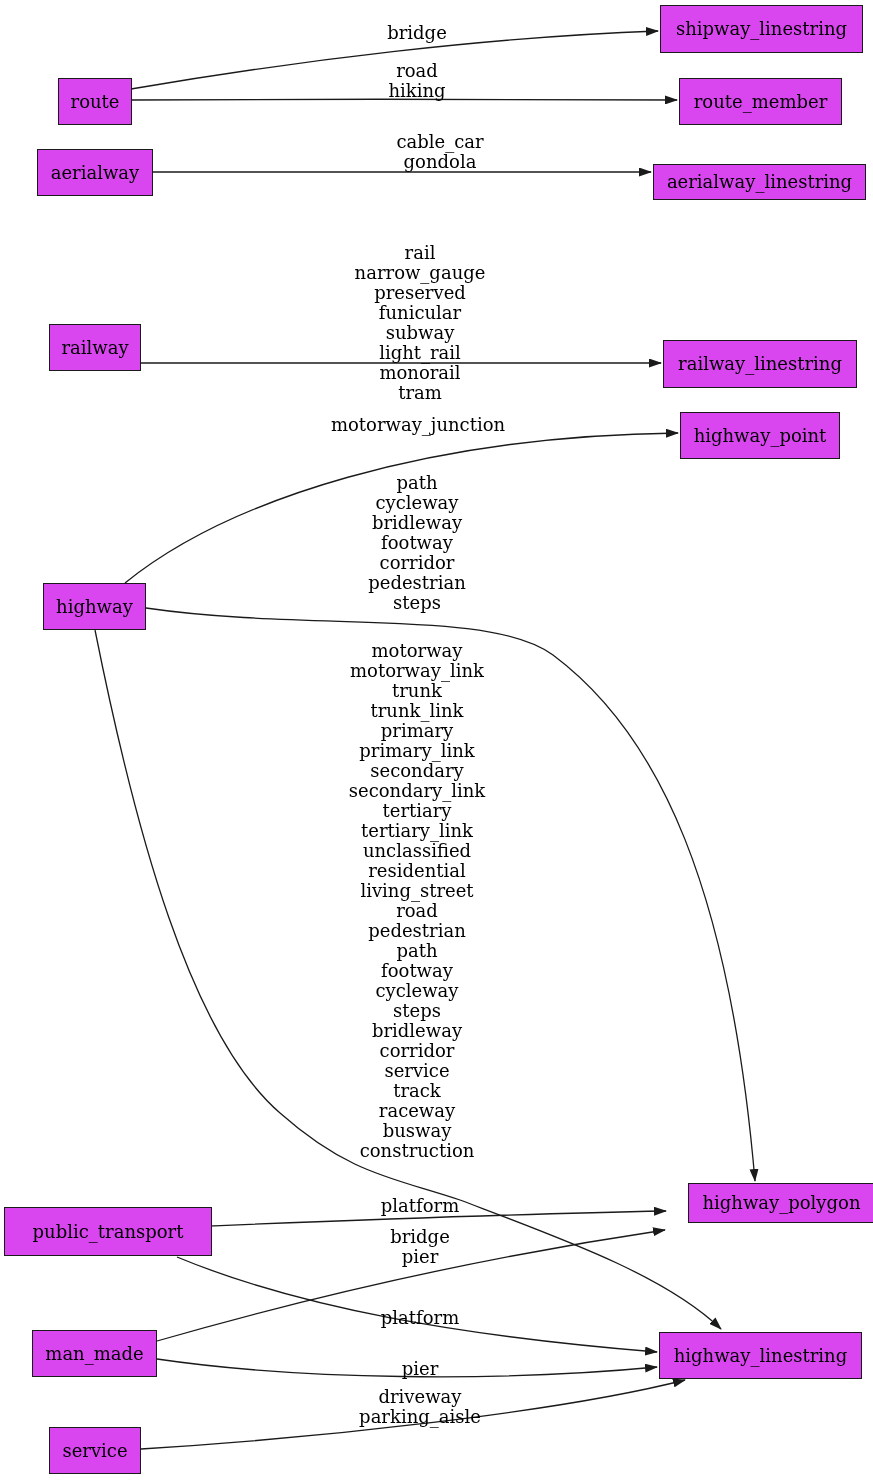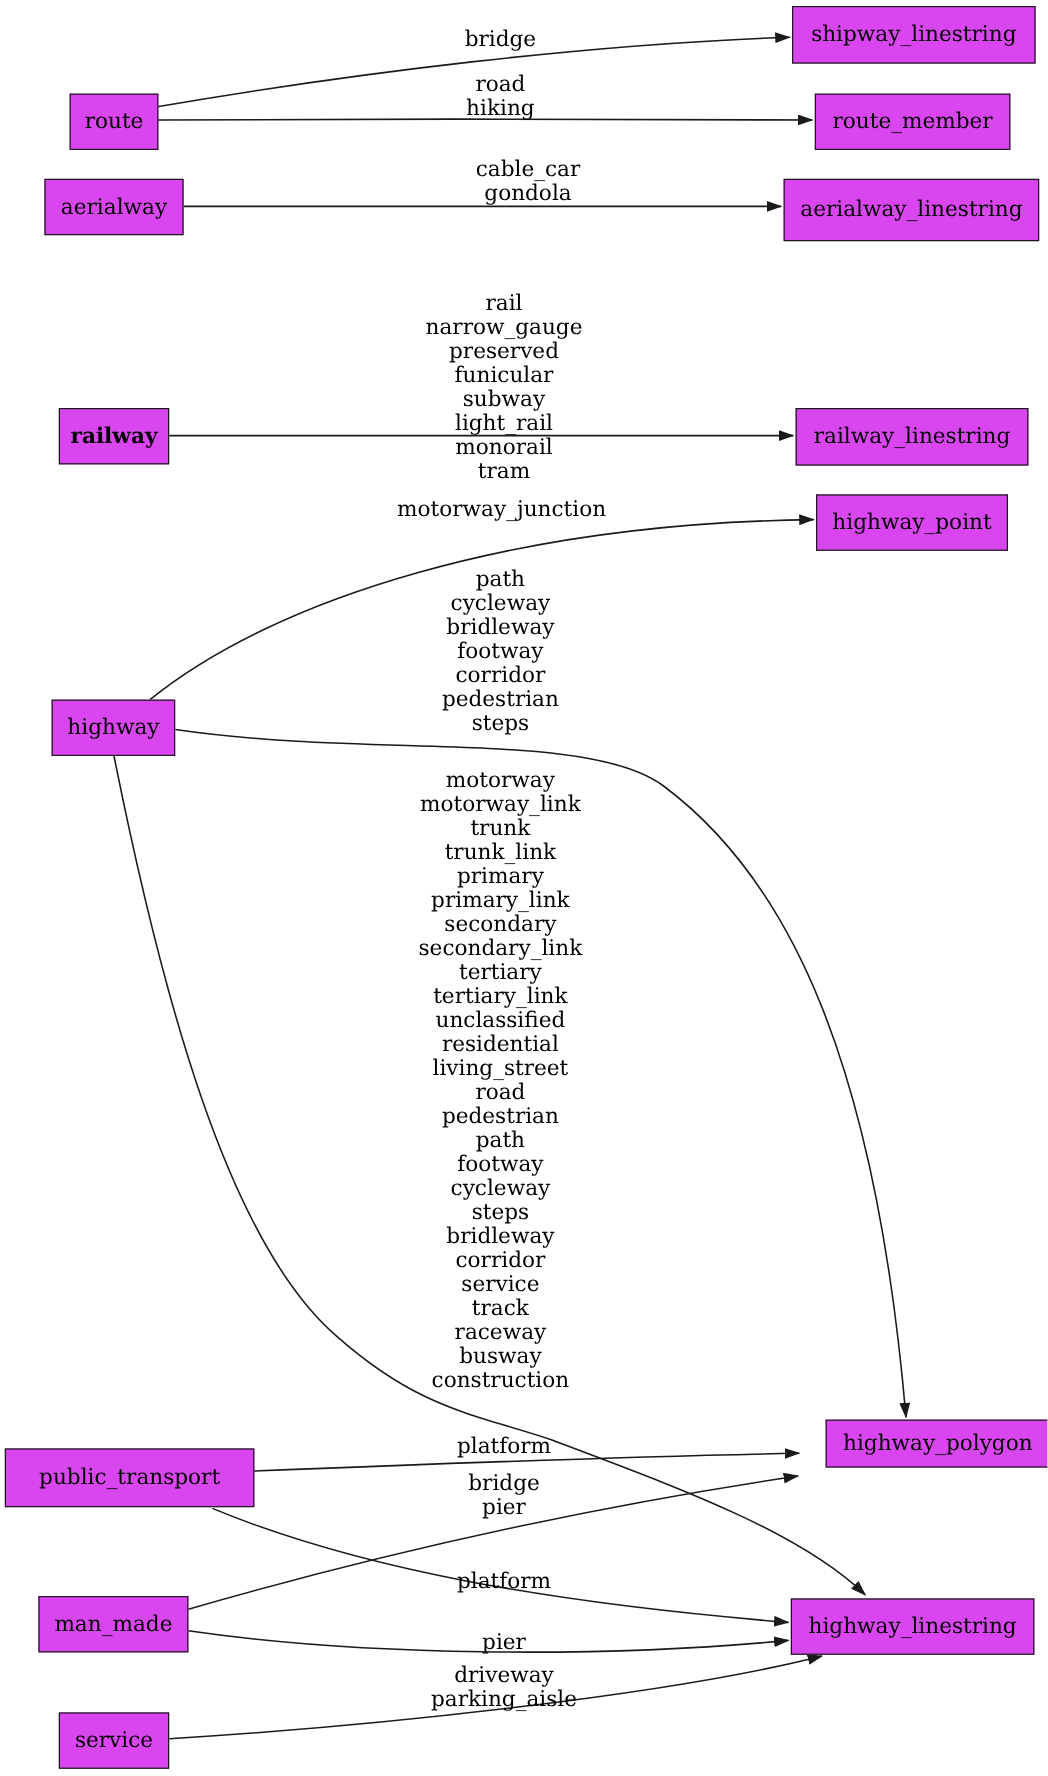--- a/index.html
+++ b/index.html
@@ -63,29 +63,29 @@
     <path class="edge-path" d="M95,630 C135,830 190,1035 280,1113 C350,1175 395,1178 460,1200 C560,1238 665,1275 721,1329" marker-end="url(#arrow)"></path>
     <path class="edge-path" d="M184,1227 C330,1221 510,1214 666,1211" marker-end="url(#arrow)"></path>
     <path class="edge-path" d="M177,1257 C300,1308 460,1336 657,1352" marker-end="url(#arrow)"></path>
     <path class="edge-path" d="M157,1341 C320,1294 490,1256 665,1230" marker-end="url(#arrow)"></path>
     <path class="edge-path" d="M157,1359 C300,1380 500,1382 657,1367" marker-end="url(#arrow)"></path>
     <path class="edge-path" d="M141,1449 C320,1438 560,1412 685,1380" marker-end="url(#arrow)"></path>
   </svg>
 
   <div class="node" style="left:58px;  top:78px;   width:74px;  height:47px;">route</div>
   <div class="node" style="left:37px;  top:149px;  width:116px; height:47px;">aerialway</div>
-  <div class="node" style="left:49px;  top:340px;  width:92px;  height:47px;font-weight:bold;">railway</div>
+  <div class="node" style="left:49px;  top:324px;  width:92px;  height:47px;">railway</div>
   <div class="node" style="left:43px;  top:583px;  width:103px; height:47px;">highway</div>
   <div class="node" style="left:4px;   top:1207px; width:208px; height:49px;">public_transport</div>
   <div class="node" style="left:32px;  top:1330px; width:125px; height:47px;">man_made</div>
   <div class="node" style="left:49px;  top:1427px; width:92px;  height:47px;">service</div>
 
   <div class="node" style="left:660px; top:5px;    width:203px; height:48px;">shipway_linestring</div>
   <div class="node" style="left:679px; top:78px;   width:163px; height:47px;">route_member</div>
-  <div class="node" style="left:653px; top:149px;  width:213px; height:52px;">aerialway_linestring</div>
+  <div class="node" style="left:653px; top:164px;  width:213px; height:36px;">aerialway_linestring</div>
   <div class="node" style="left:663px; top:340px;  width:194px; height:48px;">railway_linestring</div>
   <div class="node" style="left:680px; top:412px;  width:160px; height:47px;">highway_point</div>
   <div class="node" style="left:668px; top:1183px; width:187px; height:40px;margin-left:20px;">highway_polygon</div>
   <div class="node" style="left:659px; top:1332px; width:203px; height:47px;">highway_linestring</div>
 
   <div class="elabel" style="left:417px; top:33px;">bridge</div>
   <div class="elabel" style="left:417px; top:81px;">road
 hiking</div>
   <div class="elabel" style="left:440px; top:152px;">cable_car
 gondola</div>

